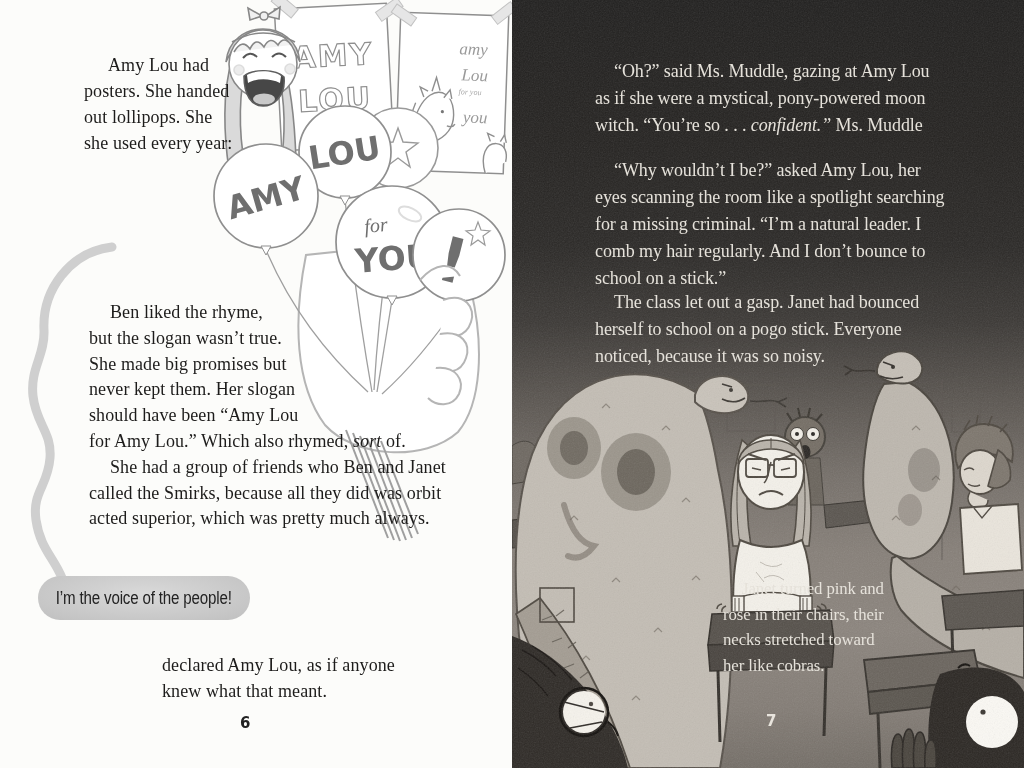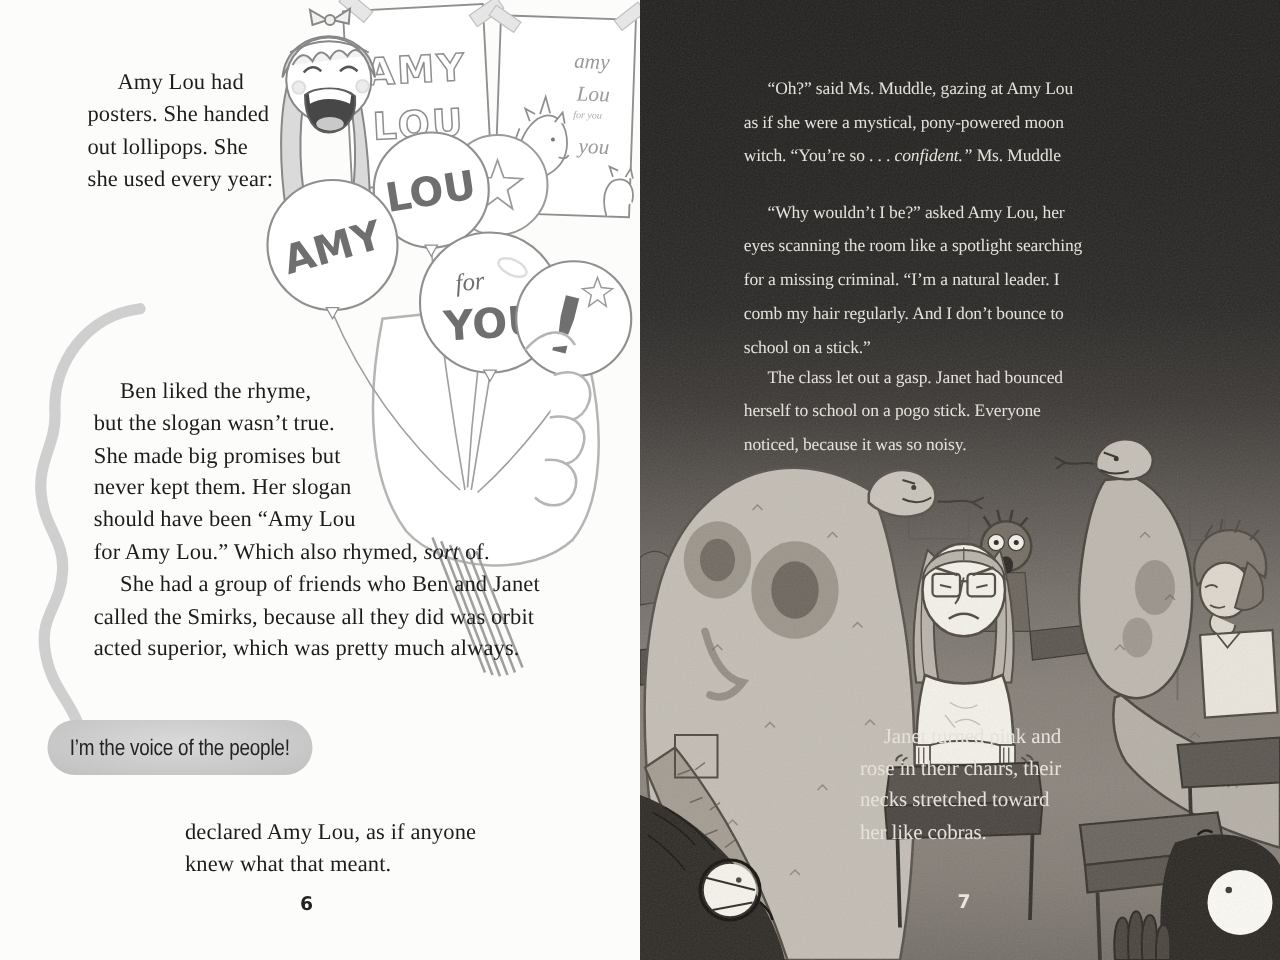--- a/index.html
+++ b/index.html
@@ -2,21 +2,21 @@
 <html><head>
 <meta charset="utf-8">
 <style>
   html,body{margin:0;padding:0;background:#777;}
   .spread{position:relative;width:1024px;height:768px;display:flex;overflow:hidden;
           font-family:"Liberation Serif", serif;}
   .page{position:relative;width:512px;height:768px;overflow:hidden;}
 
   
   .page-left{background:#fcfcfa;color:#1d1c1b;}
-  .page-left .para{position:absolute;font-size:18px;letter-spacing:.1px;}
+  .page-left .para{position:absolute;font-size:18px;letter-spacing:.1px;margin-left:14px;}
   .ln{white-space:nowrap;line-height:26px;height:26px;}
   .lnw{white-space:nowrap;line-height:25.8px;height:25.8px;}
   .ind24{padding-left:24px;}
   .ind21{padding-left:21px;}
   .illus{position:absolute;left:0;top:0;pointer-events:none;}
   .bubble{position:absolute;left:38px;top:576px;width:212px;height:44px;
           background:radial-gradient(ellipse at 50% 40%, #d9d9d9 0%, #c6c6c6 75%, #bfbfbf 100%);
           border-radius:25px;display:flex;align-items:center;justify-content:center;}
   .bubble-text{font-family:"Liberation Sans", sans-serif;font-size:18px;color:#232323;
                transform:scaleX(.84);transform-origin:center;display:inline-block;
@@ -25,23 +25,23 @@
            font-size:15px;}
   .pn-left{left:240px;top:714px;color:#222;}
   .pn-right{left:254px;top:712px;color:#ece8e0;}
 
   
   .page-right{background:linear-gradient(180deg,
       #201f1e 0%, #242220 18%, #2a2826 32%, #3b3835 42%,
       #5a5550 52%, #756f69 62%, #867f78 72%, #8b847d 82%,
       #837c75 92%, #746e67 100%);
       color:#e9e5dd;}
-  .page-right .para{position:absolute;font-size:14px;letter-spacing:-.1px;}
+  .page-right .para{position:absolute;font-size:18px;letter-spacing:-.1px;}
   .rln{white-space:nowrap;line-height:27px;height:27px;}
-  .rln4{white-space:nowrap;line-height:25.6px;height:25.6px;}
+  .rln4{white-space:nowrap;line-height:25.6px;height:25.6px;margin-left:35px;}
   .ind19{padding-left:19px;}
   .svg-layer{position:absolute;left:0;top:0;z-index:1;}
   .grain-layer{position:absolute;left:0;top:0;z-index:5;pointer-events:none;opacity:.14;}
   .para{z-index:3;}
   i{font-style:italic;}
 </style>
 </head>
 <body>
 
 <div class="spread">

